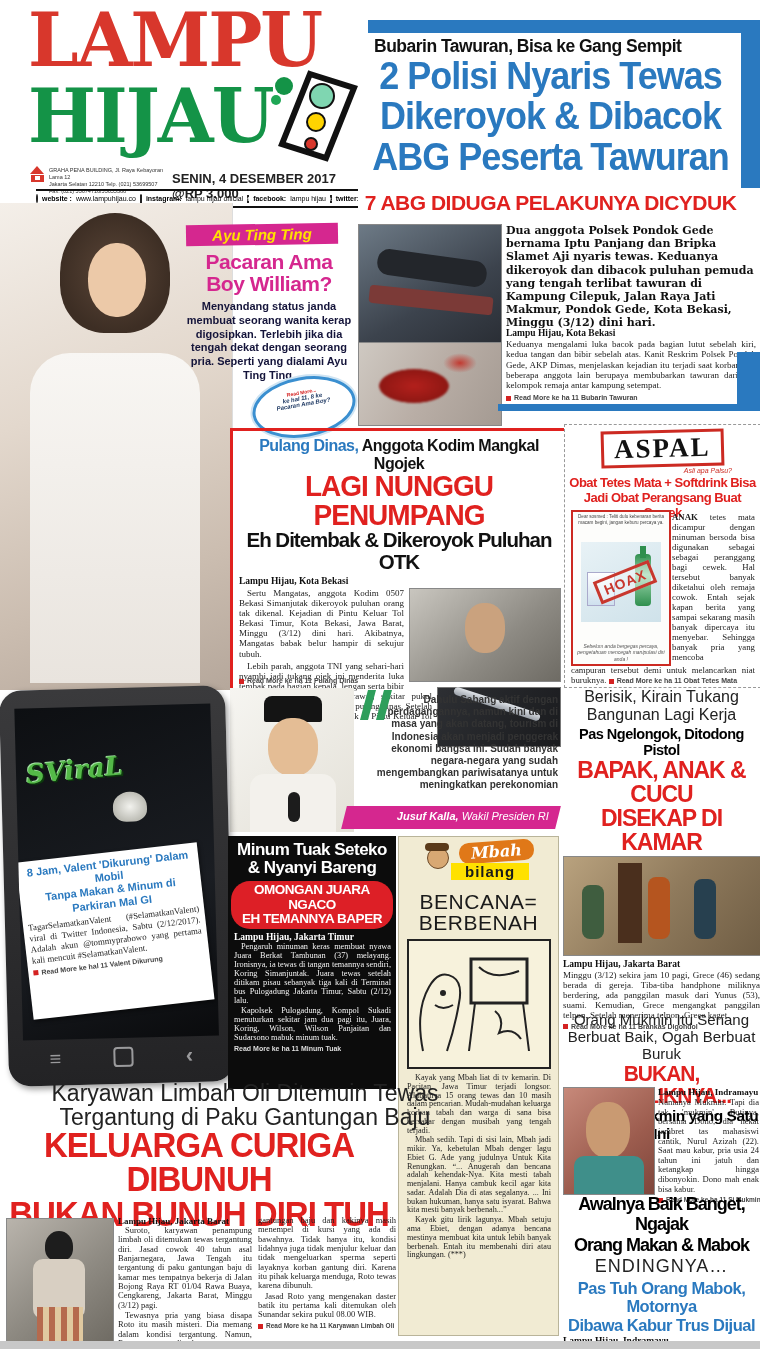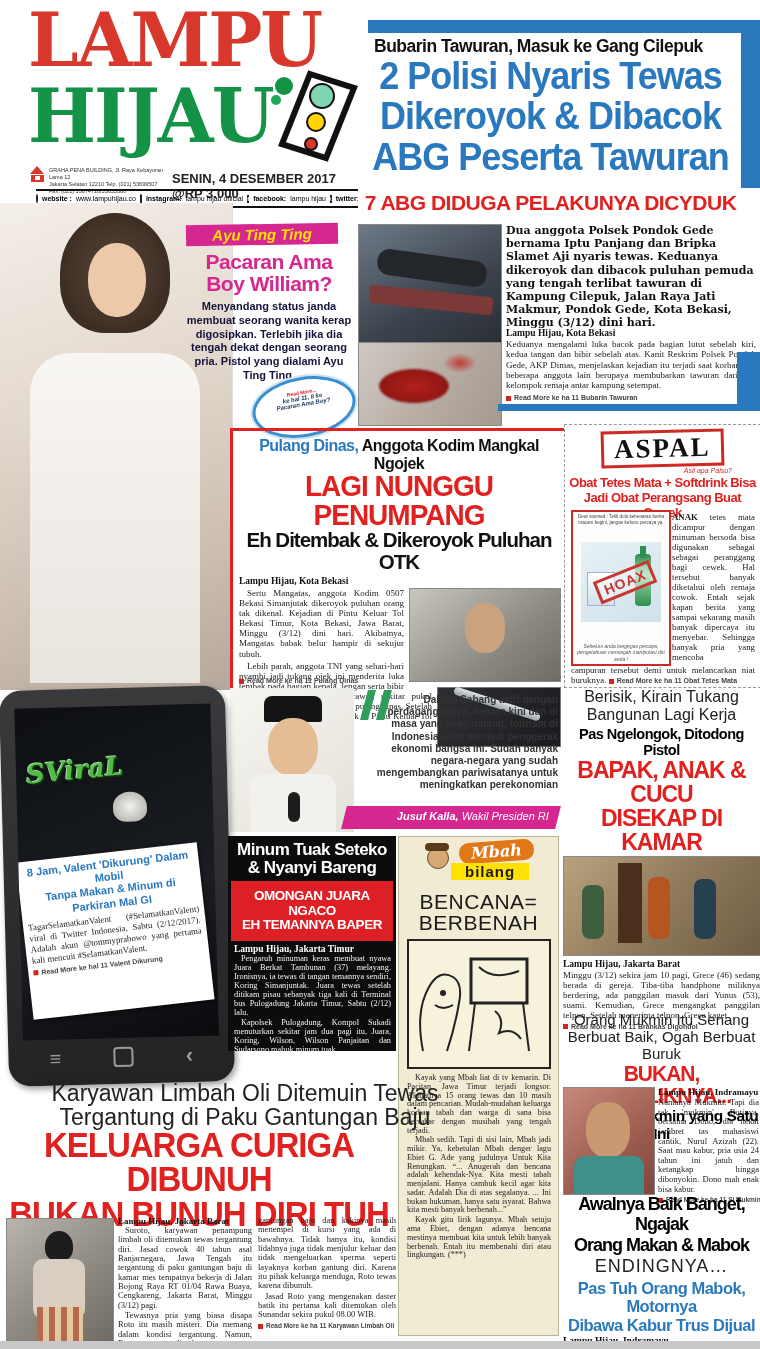--- a/index.html
+++ b/index.html
@@ -61,21 +61,21 @@
       <span>lampu hijau</span>
       <span style="display:inline-block;width:8px;height:8px;background:#222;color:#fff;font-size:6px;text-align:center;line-height:8px;">t</span>
       <b>twitter:</b>
 
     </div>
   </div>
 
   <div class="abs bluebar" style="left:368px;top:20px;width:392px;height:13px;"></div>
   <div class="abs bluebar" style="left:741px;top:20px;width:19px;height:168px;"></div>
 
-  <div class="abs hl" style="left:374px;top:36px;font-size:17.5px;color:#111;letter-spacing:-0.5px;">Bubarin Tawuran, Masuk ke Gang Cilepuk</div>
+  <div class="abs hl" style="left:374px;top:36px;font-size:17.5px;color:#111;letter-spacing:-0.5px;">Bubarin Tawuran, Bisa ke Gang Sempit</div>
   <div class="abs hl ctr condensed" style="left:358px;top:56px;width:385px;font-size:36px;line-height:1.04;color:#2a79bf;transform:scaleY(1.08);transform-origin:top center;">
     <div>2 Polisi Nyaris Tewas</div>
     <div>Dikeroyok &amp; Dibacok</div>
     <div>ABG Peserta Tawuran</div>
   </div>
   <div class="abs hl ctr" style="left:358px;top:191px;width:385px;font-size:21px;color:#e0211f;letter-spacing:-0.5px;">7 ABG DIDUGA PELAKUNYA DICYDUK</div>
   <div class="abs" style="left:358px;top:224px;width:142px;height:118px;background:linear-gradient(150deg,#6d7a86,#3c434d 60%,#2a2e35);border:1px solid #888;">
     <div style="position:absolute;left:18px;top:30px;width:110px;height:26px;background:#23262b;border-radius:12px;transform:rotate(8deg);"></div>
     <div style="position:absolute;left:10px;top:66px;width:124px;height:18px;background:#7b3a37;border-radius:4px;transform:rotate(6deg);"></div>
   </div>
@@ -95,21 +95,21 @@
   <div class="abs" style="left:0;top:203px;width:232px;height:487px;background:linear-gradient(160deg,#f4efe9,#e3d8cd 40%,#cbbdb0 75%,#b5a79b);border-right:1px solid #ddd;">
     <div style="position:absolute;left:60px;top:10px;width:110px;height:120px;background:radial-gradient(#5b4638,#3d2e24 70%);border-radius:50% 50% 40% 40%;"></div>
     <div style="position:absolute;left:88px;top:40px;width:58px;height:74px;background:#ecc9a8;border-radius:48%;"></div>
     <div style="position:absolute;left:30px;top:150px;width:170px;height:330px;background:linear-gradient(#f8f6f3,#e9e4de);border-radius:40px 40px 0 0;"></div>
   </div>
   <div class="abs hl" style="left:186px;top:224px;width:152px;height:21px;background:#d5278f;color:#ffe100;font-size:15px;font-style:italic;text-align:center;line-height:21px;transform:rotate(-1deg);">Ayu Ting Ting</div>
   <div class="abs hl ctr" style="left:182px;top:251px;width:174px;font-size:21px;line-height:1.05;color:#d5278f;letter-spacing:-0.5px;">
     <div>Pacaran Ama</div>
     <div>Boy William?</div>
   </div>
-  <div class="abs hl ctr" style="left:184px;top:300px;width:170px;font-size:11px;line-height:1.25;color:#14143a;">Menyandang status janda membuat seorang wanita kerap digosipkan. Terlebih jika dia tengah dekat dengan seorang pria. Pistol yang dialami Ayu Ting Ting.</div>
+  <div class="abs hl ctr" style="left:184px;top:300px;width:170px;font-size:11px;line-height:1.25;color:#14143a;">Menyandang status janda membuat seorang wanita kerap digosipkan. Terlebih jika dia tengah dekat dengan seorang pria. Seperti yang dialami Ayu Ting Ting.</div>
   <div class="abs" style="left:252px;top:377px;width:98px;height:54px;background:#fff;border:3px solid #3a8fd0;border-radius:50%;transform:rotate(-10deg);text-align:center;box-shadow:0 0 0 2px #cfe4f3;">
     <div style="margin-top:9px;font-size:5px;color:#d42222;font-weight:bold;">Read More...</div>
     <div style="font-size:6px;font-weight:bold;font-style:italic;color:#14305c;">ke hal 11, 8 ke</div>
     <div style="font-size:6px;font-weight:bold;font-style:italic;color:#14305c;">Pacaran Ama Boy?</div>
   </div>
 
   <div class="abs" style="left:230px;top:428px;width:332px;height:258px;border-top:3px solid #e0211f;border-left:3px solid #e0211f;">
     <div class="hl ctr" style="margin-top:6px;font-size:16px;letter-spacing:-0.5px;">
       <span class="blue">Pulang Dinas,</span><span style="color:#111;"> Anggota Kodim Mangkal Ngojek</span>
     </div>
@@ -213,26 +213,26 @@
         </div>
       </div>
     </div>
     <div style="position:absolute;left:15px;bottom:14px;width:196px;height:26px;display:flex;justify-content:space-around;align-items:center;color:#9a9a9c;">
       <span style="font-size:20px;line-height:1;">≡</span>
       <span style="display:inline-block;width:16px;height:16px;border:2.5px solid #9a9a9c;border-radius:4px;"></span>
       <span style="font-size:22px;font-weight:bold;line-height:1;">‹</span>
     </div>
   </div>
 
-  <div class="abs" style="left:228px;top:836px;width:168px;height:215px;background:#0c0c0c;color:#fff;overflow:hidden;">
+  <div class="abs" style="left:228px;top:836px;width:168px;height:253px;background:#0c0c0c;color:#fff;overflow:hidden;">
     <div class="hl ctr" style="font-size:17px;line-height:1.05;margin-top:5px;letter-spacing:-0.5px;">
       <div>Minum Tuak Seteko</div>
       <div>&amp; Nyanyi Bareng</div>
     </div>
-    <div class="hl ctr" style="background:#dd1f26;margin:4px 3px 0 3px;padding:8px 0;font-size:13.5px;line-height:1.1;letter-spacing:-0.5px;">
+    <div class="hl ctr" style="background:#dd1f26;margin:4px 3px 0 3px;padding:2px 0;font-size:13.5px;line-height:1.1;letter-spacing:-0.5px;border-radius:19px;">
       <div>OMONGAN JUARA NGACO</div>
       <div>EH TEMANNYA BAPER</div>
     </div>
     <div class="byline" style="color:#fff;margin:3px 0 0 6px;">Lampu Hijau, Jakarta Timur</div>
     <div class="serif just" style="font-size:8.3px;line-height:1.08;color:#f2f2f2;margin:1px 5px 0 6px;">
       <p style="margin:0;text-indent:7px;">Pengaruh minuman keras membuat nyawa Juara Berkat Tambunan (37) melayang. Ironisnya, ia tewas di tangan temannya sendiri, Koring Simanjuntak. Juara tewas setelah ditikam pisau sebanyak tiga kali di Terminal bus Pulogadung Jakarta Timur, Sabtu (2/12) lalu.</p>
       <p style="margin:1px 0 0 0;text-indent:7px;">Kapolsek Pulogadung, Kompol Sukadi menuturkan sekitar jam dua pagi itu, Juara, Koring, Wilson, Wilson Panjaitan dan Sudarsono mabuk minum tuak.</p>
     </div>
     <div class="rm" style="color:#ddd;margin:2px 0 0 6px;">
       <span>Read More   ke ha 11  Minum Tuak</span>

